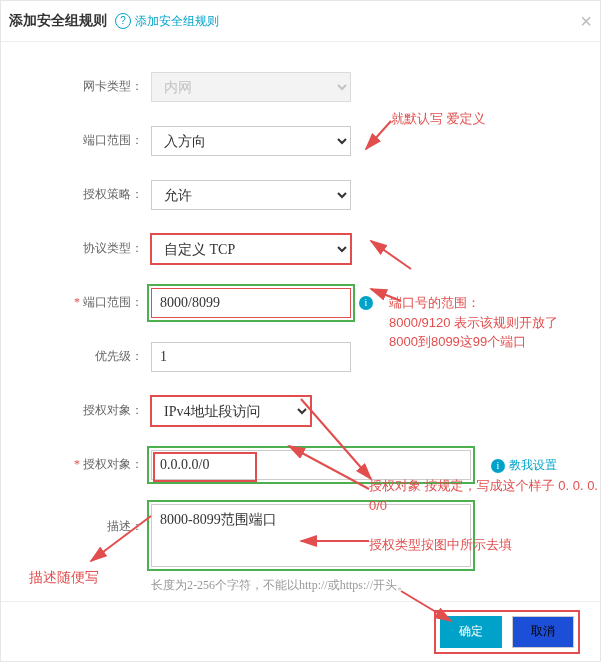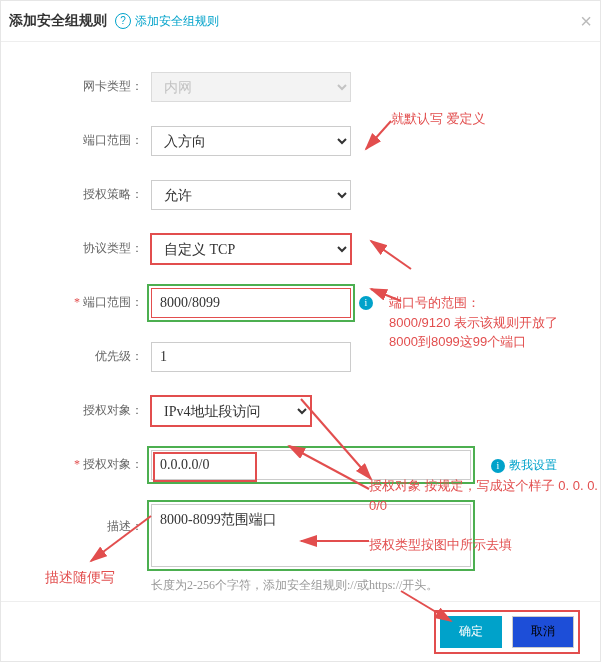--- a/index.html
+++ b/index.html
@@ -272,21 +272,21 @@
       <span class="help-side-link" style="margin-top:7px">
         <span class="info-icn">i</span>
         <span>教我设置</span>
       </span>
     </div>
 
     <div class="row" style="margin-bottom:8px">
       <div class="label" style="padding-top:14px">描述：</div>
       <div class="field wide">
         <textarea class="hl-green" style="">8000-8099范围端口</textarea>
-        <div class="hint">长度为2-256个字符，添加安全组规则://或https://开头。</div>
+        <div class="hint">长度为2-256个字符，不能以http://或https://开头。</div>
       </div>
     </div>
 
   </div>
 
   <div class="footer">
     <div class="btn-group-hl">
       <button class="btn btn-primary">确定</button>
       <button class="btn">取消</button>
     </div>
@@ -297,21 +297,21 @@
   <div class="anno" style="left:388px;top:292px;width:210px">
     <span>端口号的范围：</span><br>
     <span>8000/9120  表示该规则开放了</span><br>
     <span>8000到8099这99个端口</span>
   </div>
 
   <div class="anno" style="left:368px;top:475px;width:230px">授权对象 按规定，写成这个样子  0. 0. 0. 0/0</div>
 
   <div class="anno" style="left:368px;top:534px">授权类型按图中所示去填</div>
 
-  <div class="anno" style="left:44px;top:566px;font-size:14px">描述随便写</div>
+  <div class="anno" style="left:28px;top:566px;font-size:14px">描述随便写</div>
 
   <svg class="arrow-layer" width="601" height="662">
     <defs>
       <marker id="ah" markerWidth="10" markerHeight="10" refX="8" refY="3" orient="auto">
         <path d="M0,0 L9,3 L0,6 Z" fill="#e24e4e"></path>
       </marker>
     </defs>
 
     <line x1="390" y1="120" x2="365" y2="148" stroke="#e24e4e" stroke-width="2" marker-end="url(#ah)"></line>
 

